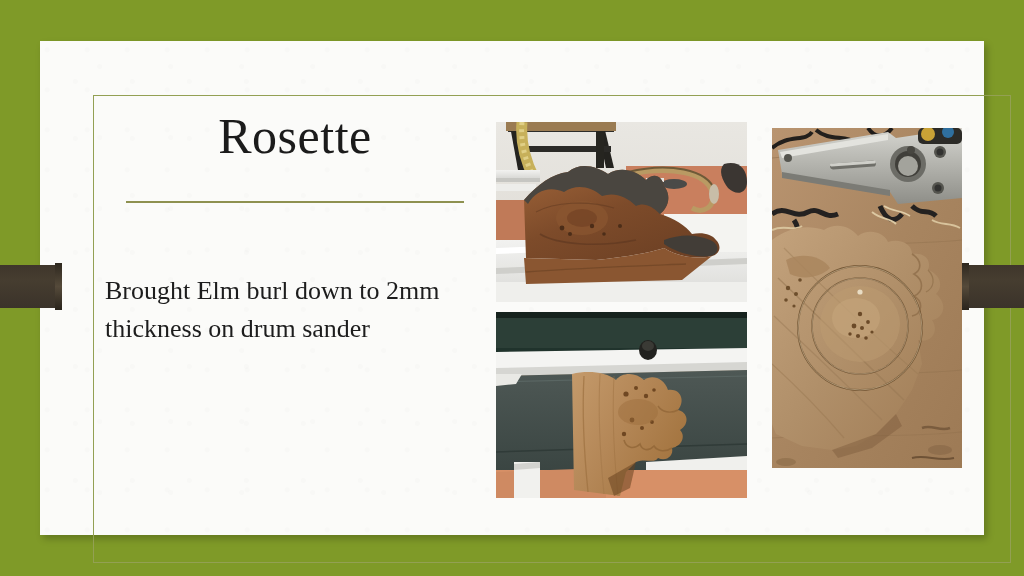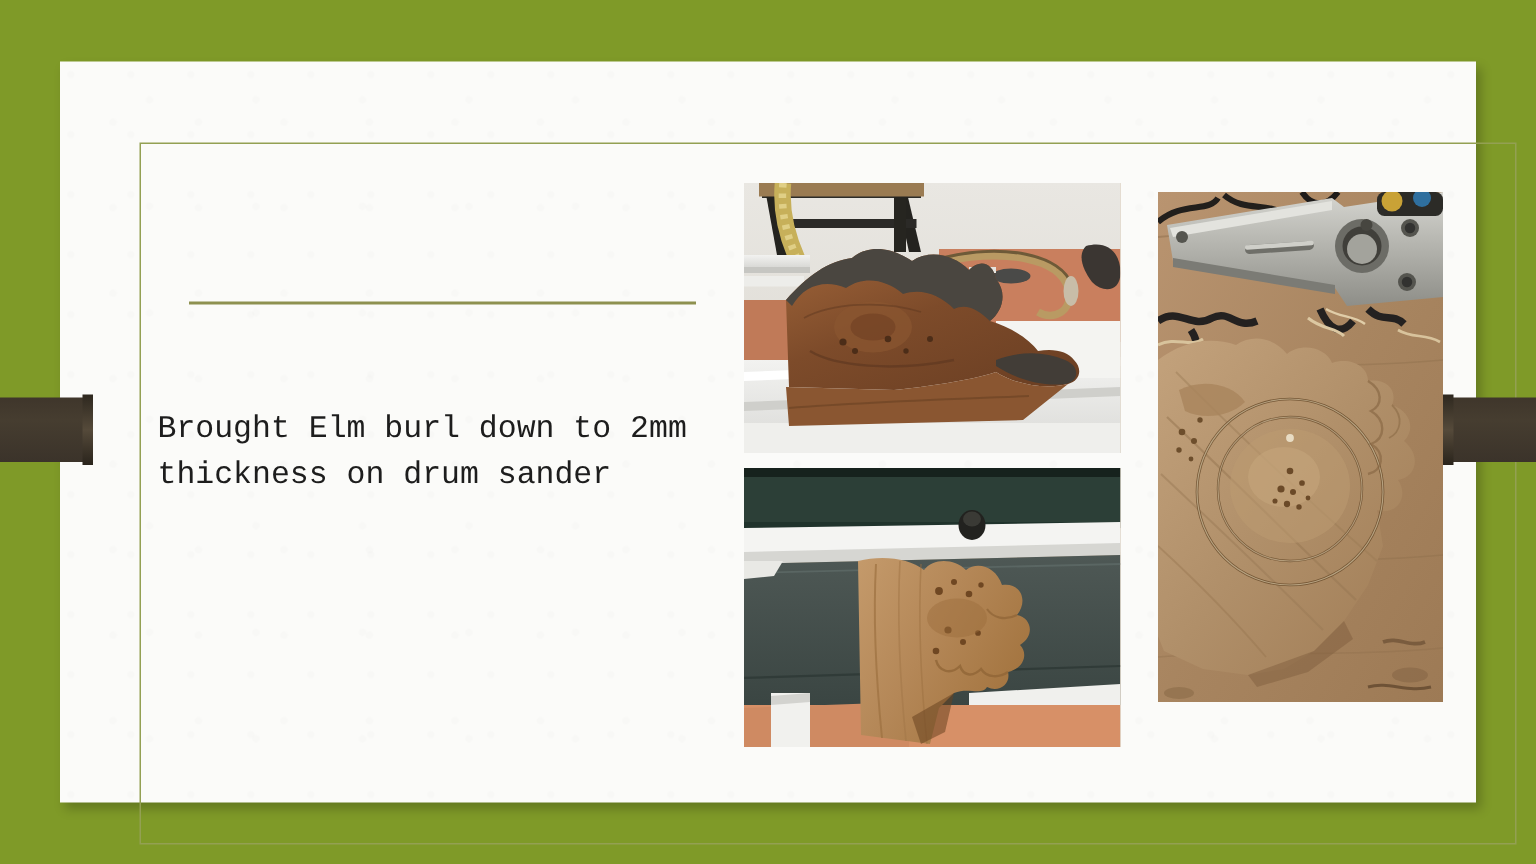--- a/index.html
+++ b/index.html
@@ -116,24 +116,23 @@
 
   
   .body-block {
     position: absolute;
     left: 105px;
     top: 272px;
     width: 360px;
     color: #1d1d1d;
   }
   .body-para {
-    font-size: 21px;
+    font-size: 26px;
     line-height: 1.46;
     margin: 0 0 34px 0;
-    font-family: Liberation Mono, monospace;
   }
   .body-para:last-child { margin-bottom: 0; }
 
   
   .photo {
     position: absolute;
     overflow: hidden;
     background: #cbbba6;
   }
   .photo-top   { left: 496px; top: 122px; width: 251px; height: 180px; }
@@ -149,20 +148,21 @@
 
   <div class="green-bg"></div>
 
   <div class="panel">
     <div class="panel-inner-line"></div>
   </div>
 
   <div class="ribbon ribbon-left"></div>
   <div class="ribbon ribbon-right"></div>
 
+  <div class="title">Rosette</div>
   <div class="title-rule"></div>
 
   <div class="body-block">
     <p class="body-para">Brought Elm burl down to 2mm thickness on drum sander</p>
   </div>
 
   <div class="photo photo-top">
     <svg viewBox="0 0 251 180" preserveAspectRatio="xMidYMid slice">
       <defs>
         <linearGradient id="wallG" x1="0" y1="0" x2="0" y2="1">

